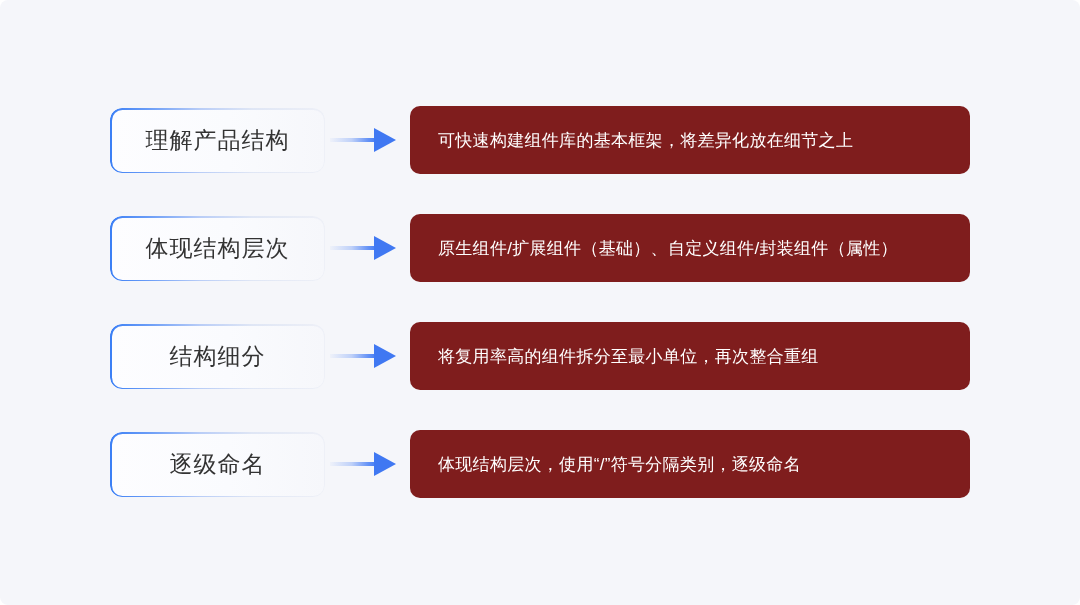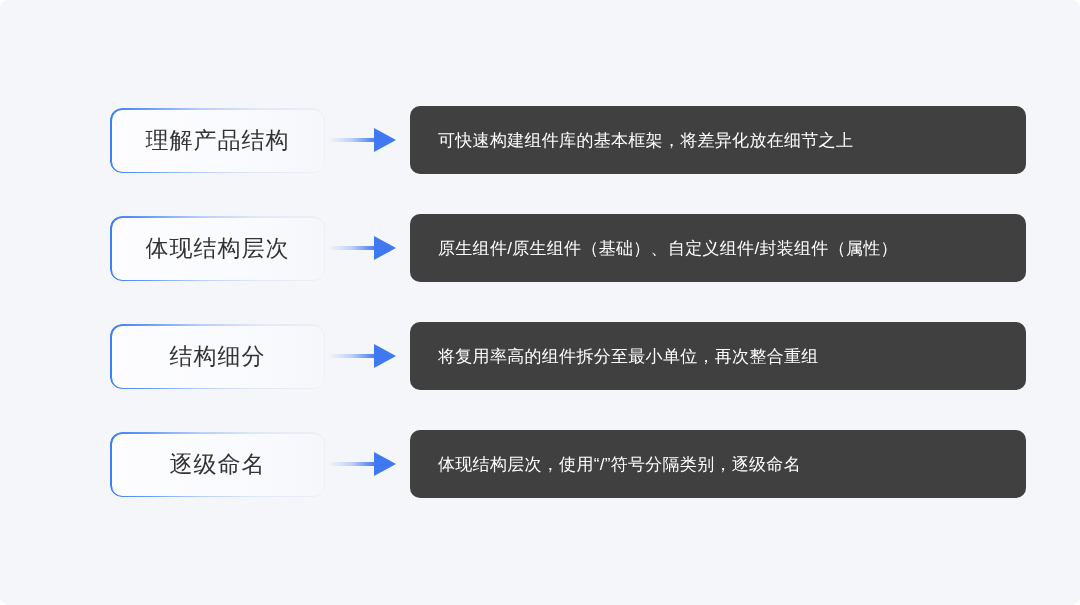--- a/index.html
+++ b/index.html
@@ -106,25 +106,25 @@
     border-top: 12px solid transparent;
     border-bottom: 12px solid transparent;
     border-left: 22px solid #4078f2;
   }
 
   
   .desc-box {
     position: absolute;
     left: 410px;
     top: 0;
-    width: 616px;
+    width: 560px;
     height: 68px;
     box-sizing: border-box;
     border-radius: 10px;
-    background: #404040;
+    background: #7f1d1d;
     display: flex;
     align-items: center;
   }
   .desc-text {
     font-size: 17px;
     line-height: 1;
     color: #ffffff;
     padding-left: 28px;
     padding-right: 18px;
     letter-spacing: 0.3px;
@@ -151,21 +151,21 @@
 
   <div class="flow-row" style="top:214px;">
     <div class="stage-card">
       <span class="stage-label">体现结构层次</span>
     </div>
     <div class="arrow">
       <div class="arrow-shaft"></div>
       <div class="arrow-head"></div>
     </div>
     <div class="desc-box">
-      <span class="desc-text">原生组件/原生组件（基础）、自定义组件/封装组件（属性）</span>
+      <span class="desc-text">原生组件/扩展组件（基础）、自定义组件/封装组件（属性）</span>
     </div>
   </div>
 
   <div class="flow-row" style="top:322px;">
     <div class="stage-card">
       <span class="stage-label">结构细分</span>
     </div>
     <div class="arrow">
       <div class="arrow-shaft"></div>
       <div class="arrow-head"></div>

